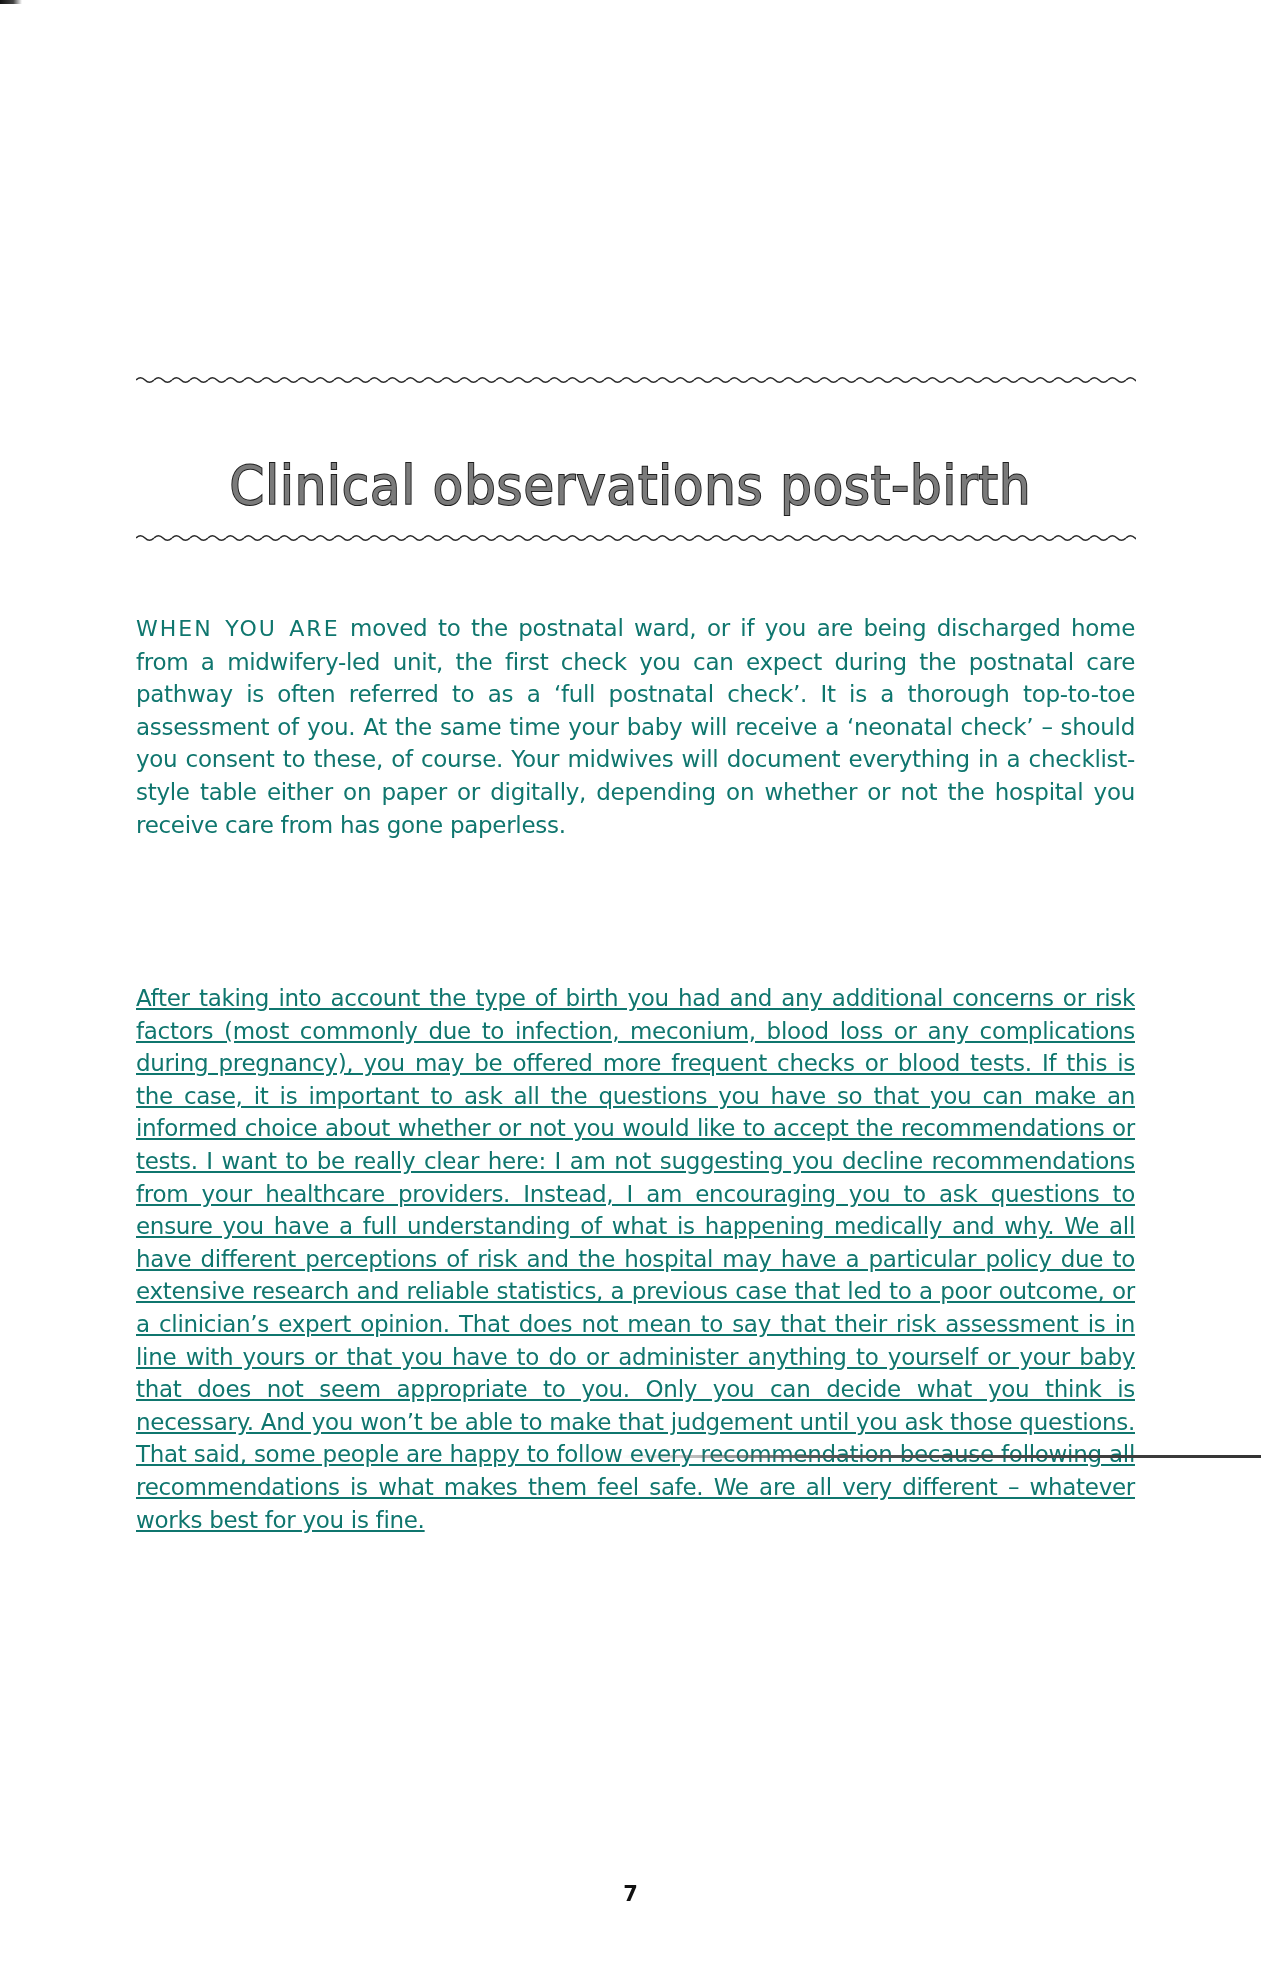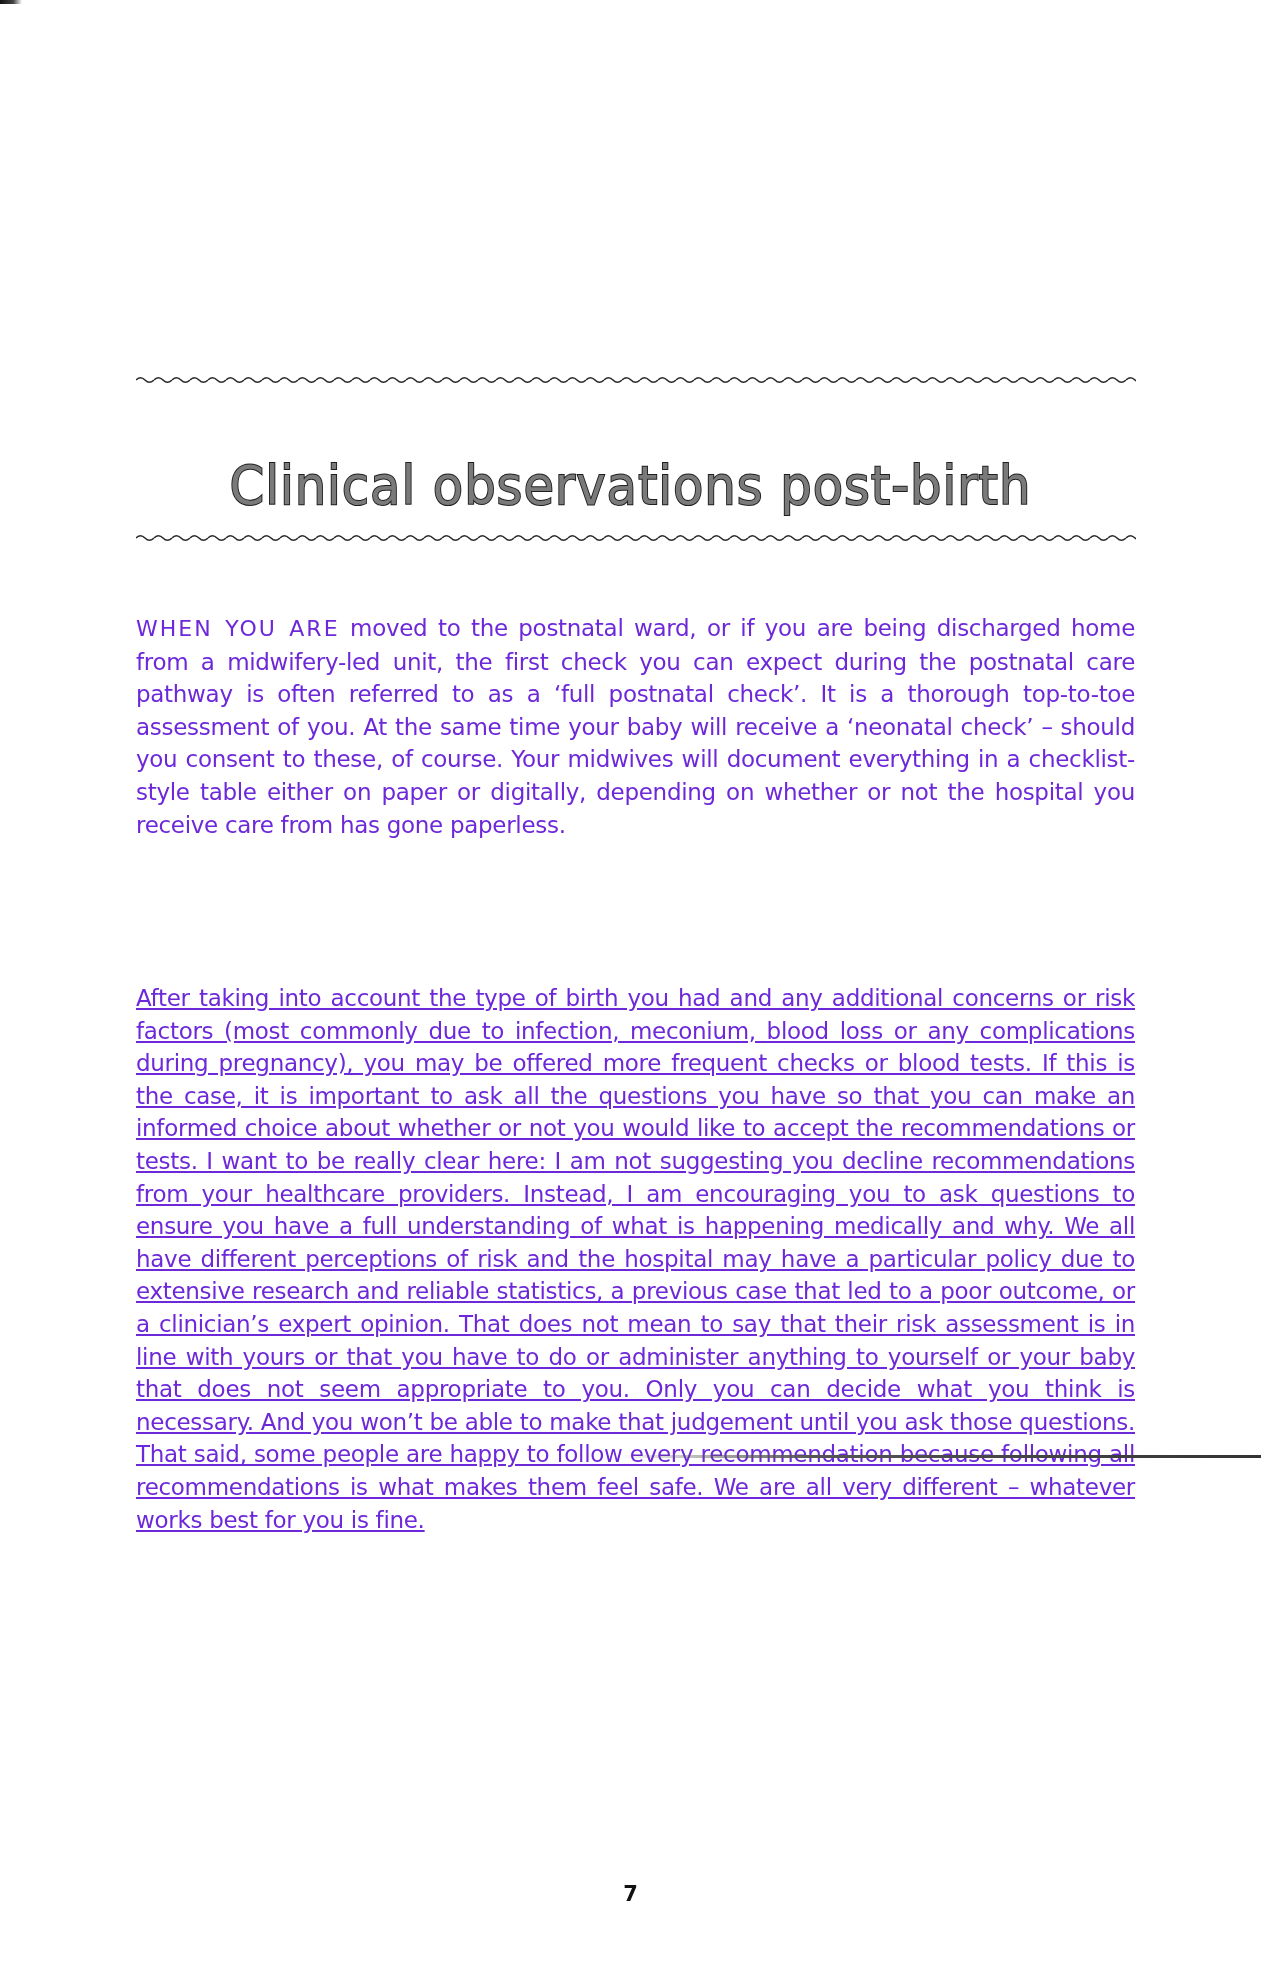--- a/index.html
+++ b/index.html
@@ -63,21 +63,21 @@
     }
 
     .body-text {
       position: absolute;
       left: 136px;
       width: 999px;
       font-family: "DejaVu Sans", sans-serif;
       font-size: 23px;
       line-height: 32.6px;
       text-align: justify;
-      color: #6d28d9;
+      color: #0f766e;
       letter-spacing: -0.3px;
     }
     .para-1 { top: 612px; }
     .para-2 { top: 982px; text-decoration: underline; }
     .body-text p {
       margin: 0;
       hyphens: manual;
     }
     .smallcaps {
       letter-spacing: 2px;

